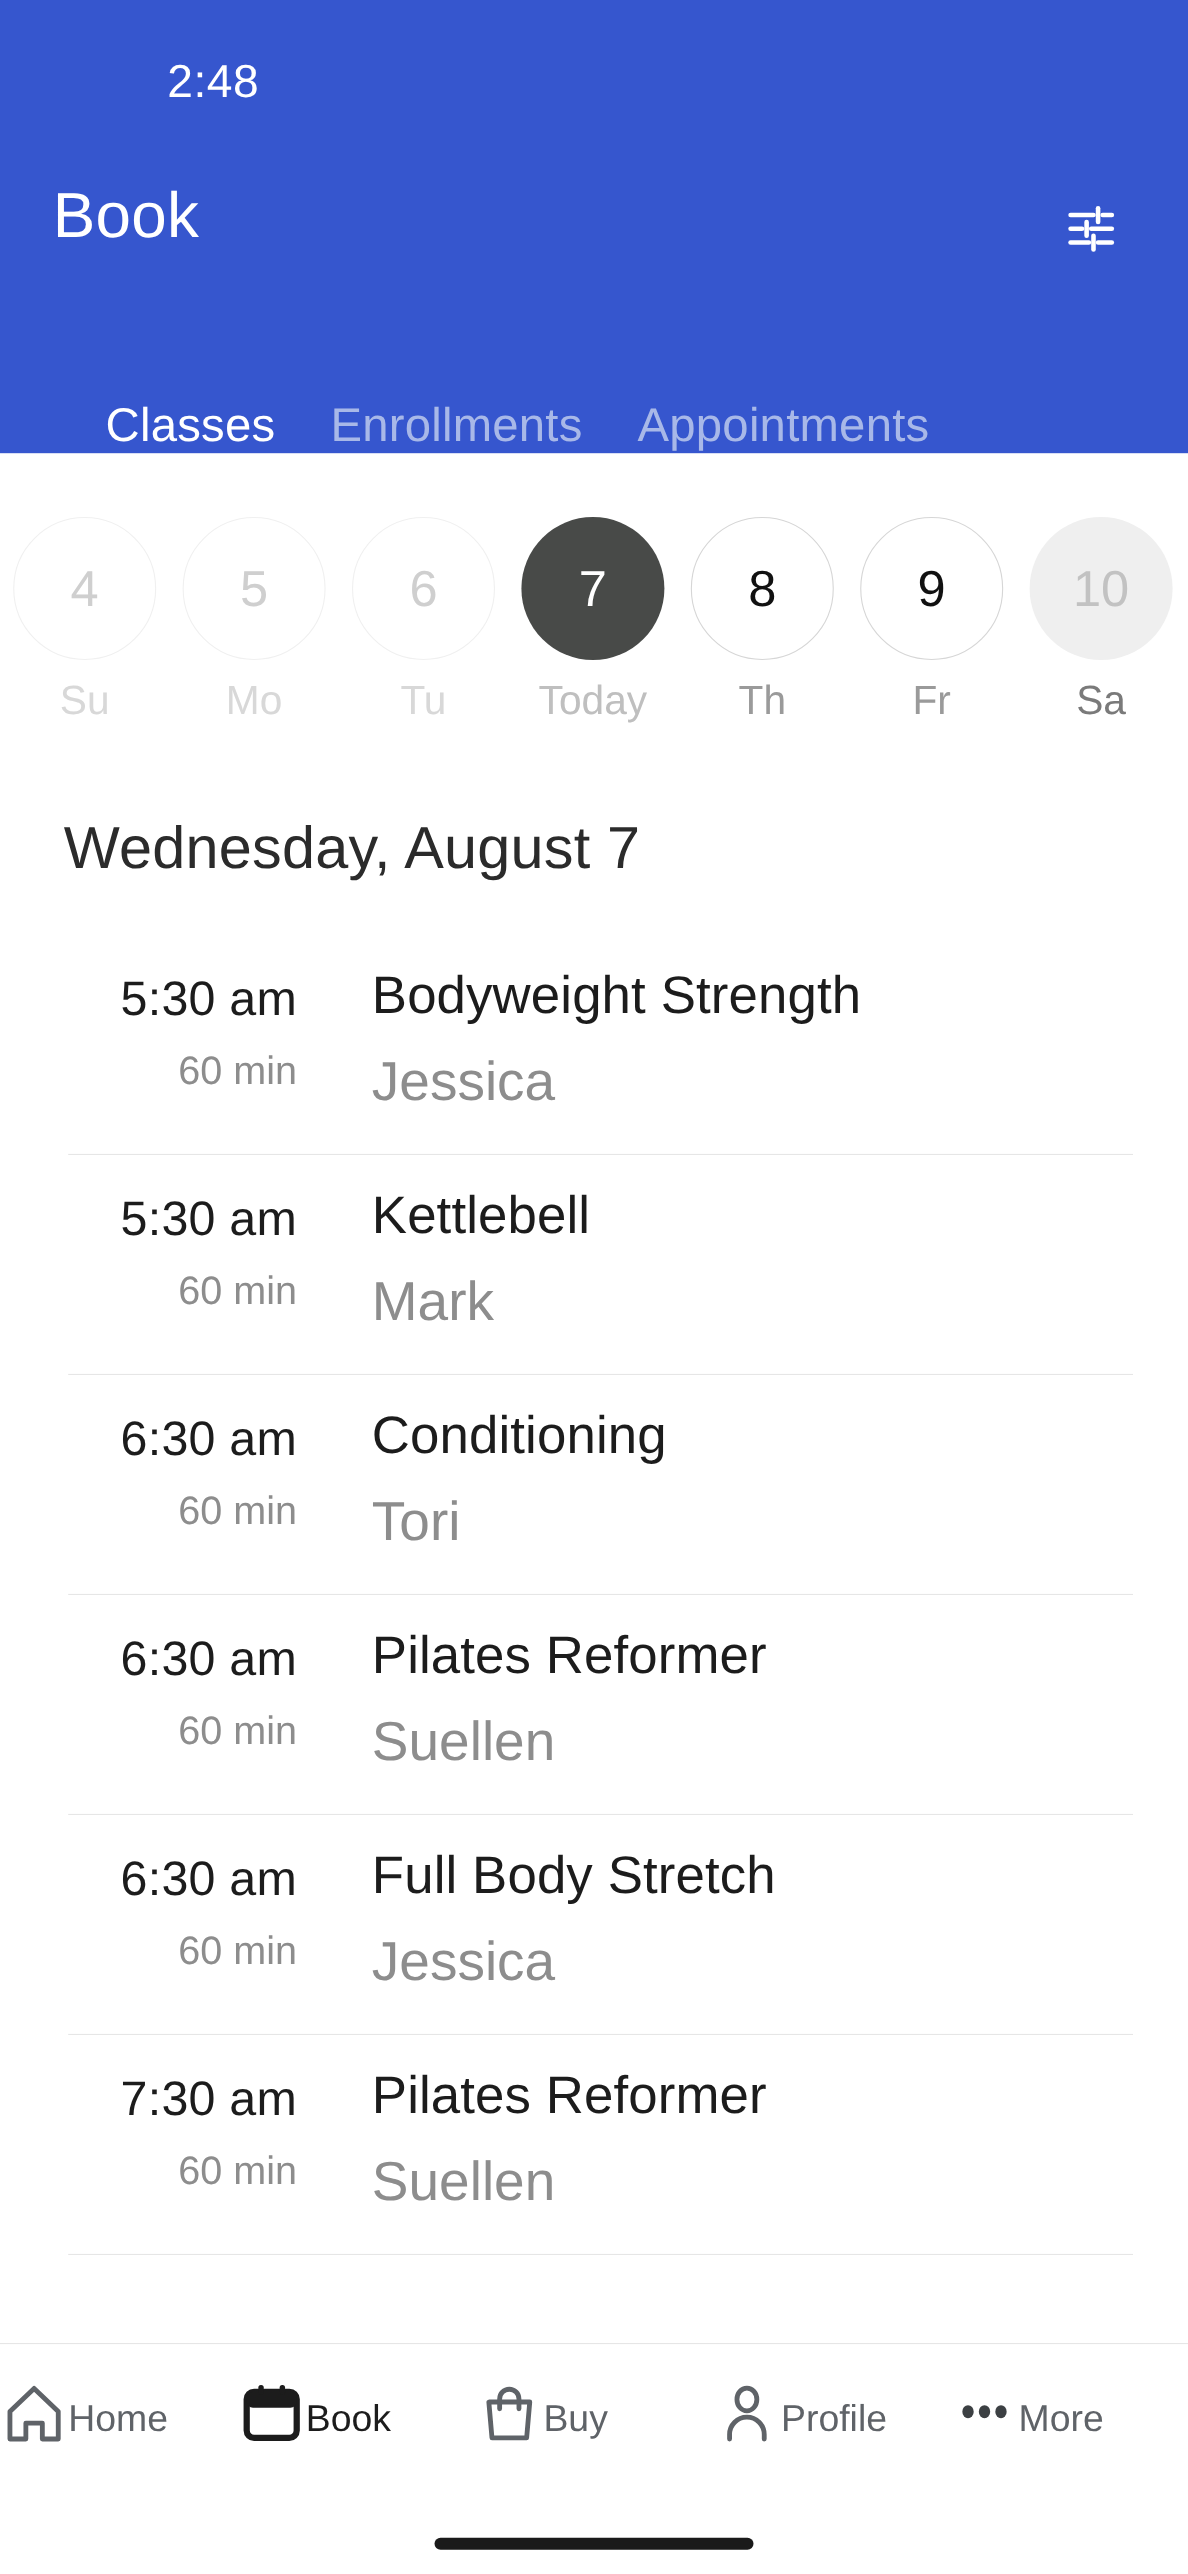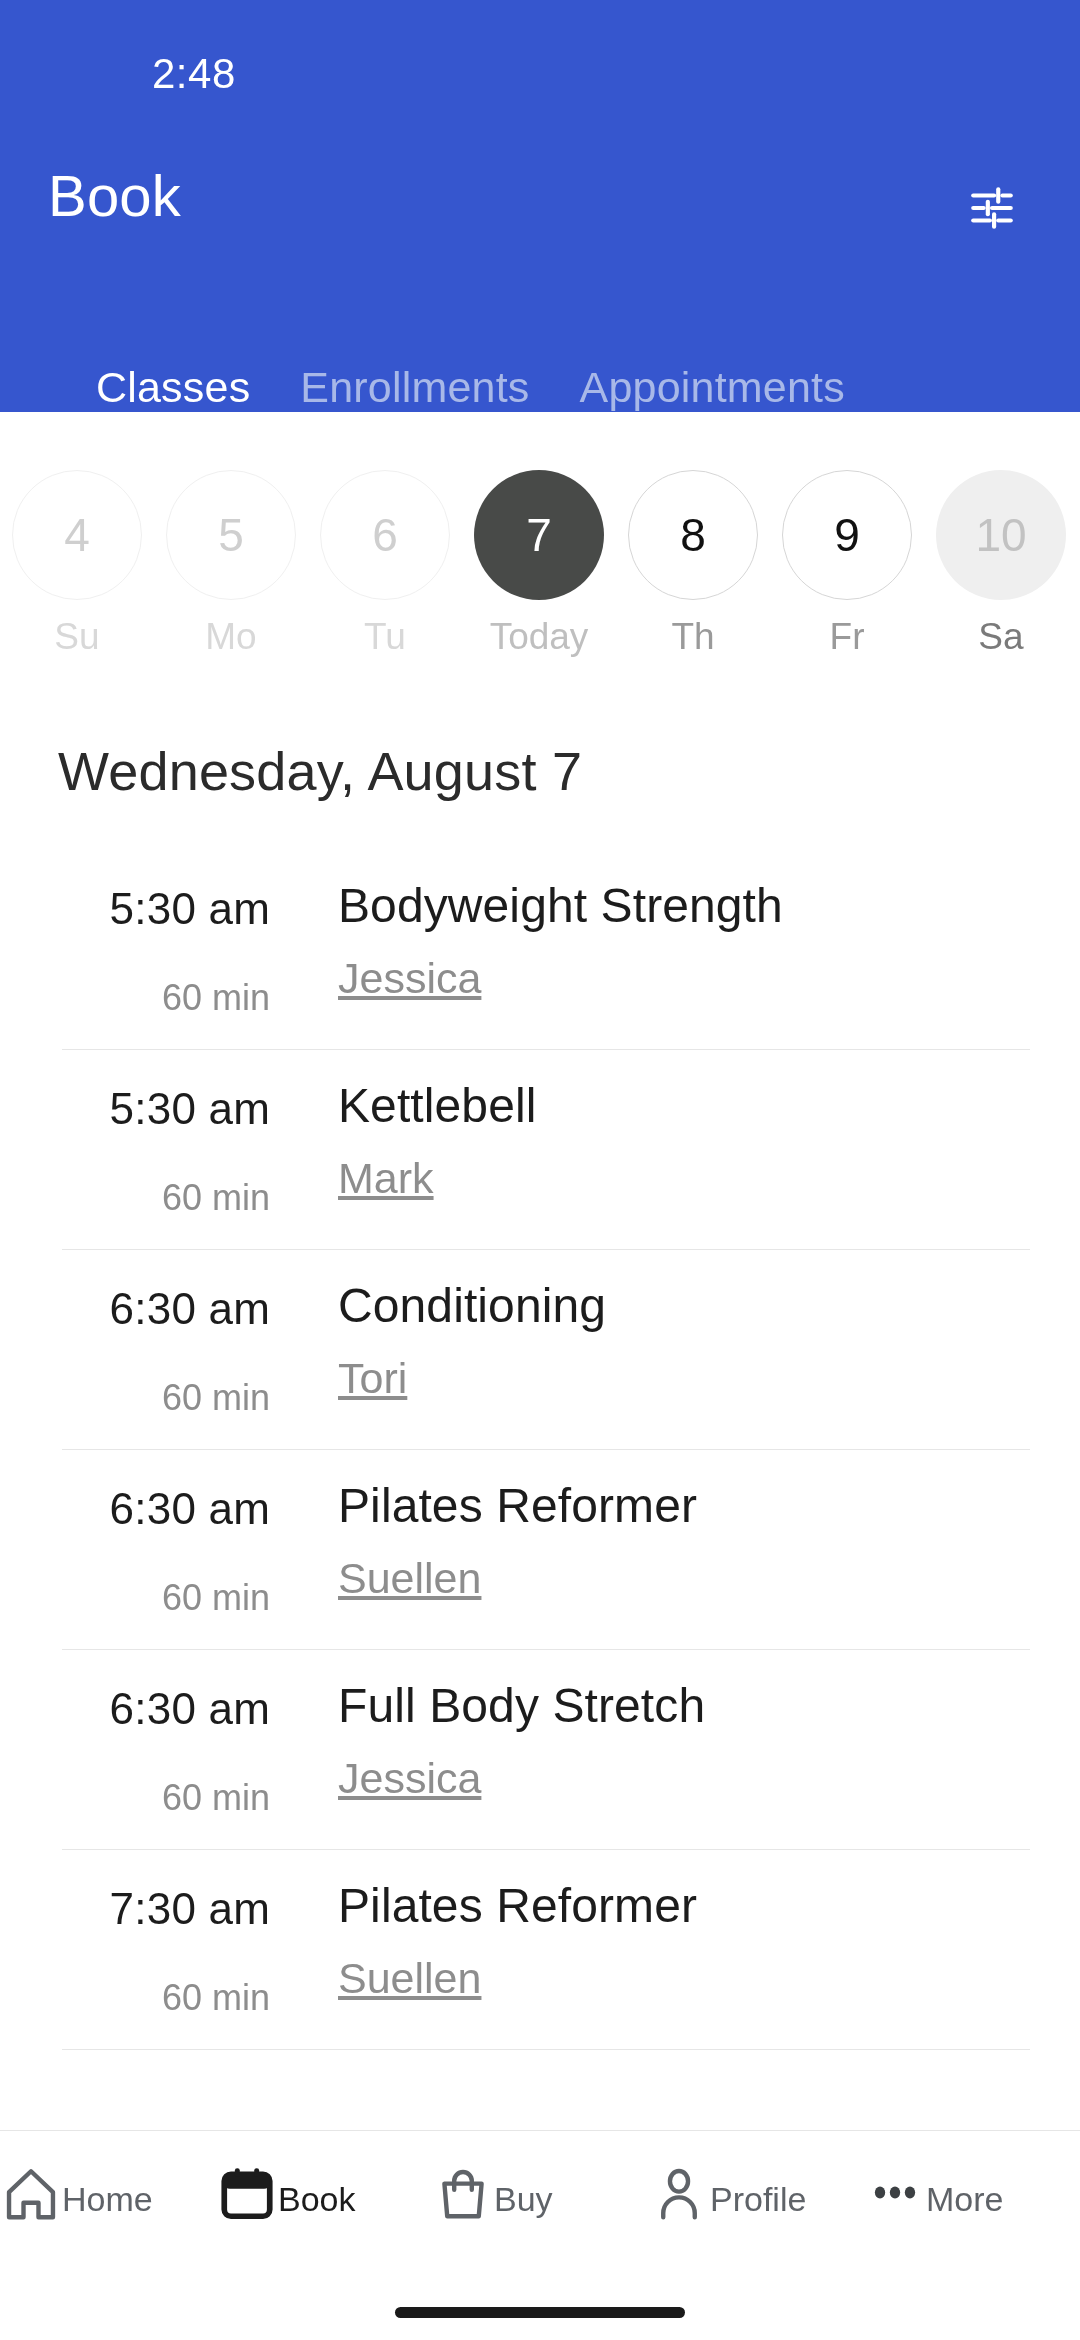--- a/index.html
+++ b/index.html
@@ -89,29 +89,29 @@
   }
   .row {
     position:relative; height:200px; width:1080px;
   }
   .row .time {
     position:absolute; left:0; top:34px; width:270px;
     text-align:right; font-size:44px; color:#1C1C1C; letter-spacing:0.2px;
   }
   .row .dur {
     position:absolute; left:0; top:102px; width:270px;
-    text-align:right; font-size:36px; color:#8D8D8D;margin-top:25px;
+    text-align:right; font-size:36px; color:#8D8D8D;
   }
   .row .name {
     position:absolute; left:338px; top:28px;
     font-size:48px; color:#1C1C1C; letter-spacing:0.1px;
   }
   .row .instructor {
     position:absolute; left:338px; top:104px;
-    font-size:43px; color:#8D8D8D;text-decoration:underline;
+    font-size:50px; color:#8D8D8D;
   }
   .row .divider {
     position:absolute; bottom:0; left:62px; width:968px; height:1px;
     background:#E6E6E6;
   }
 
   
   .bottomnav {
     position:absolute; bottom:0; left:0; width:1080px; height:210px;
     background:#ffffff; border-top:1px solid #E6E6E6;

